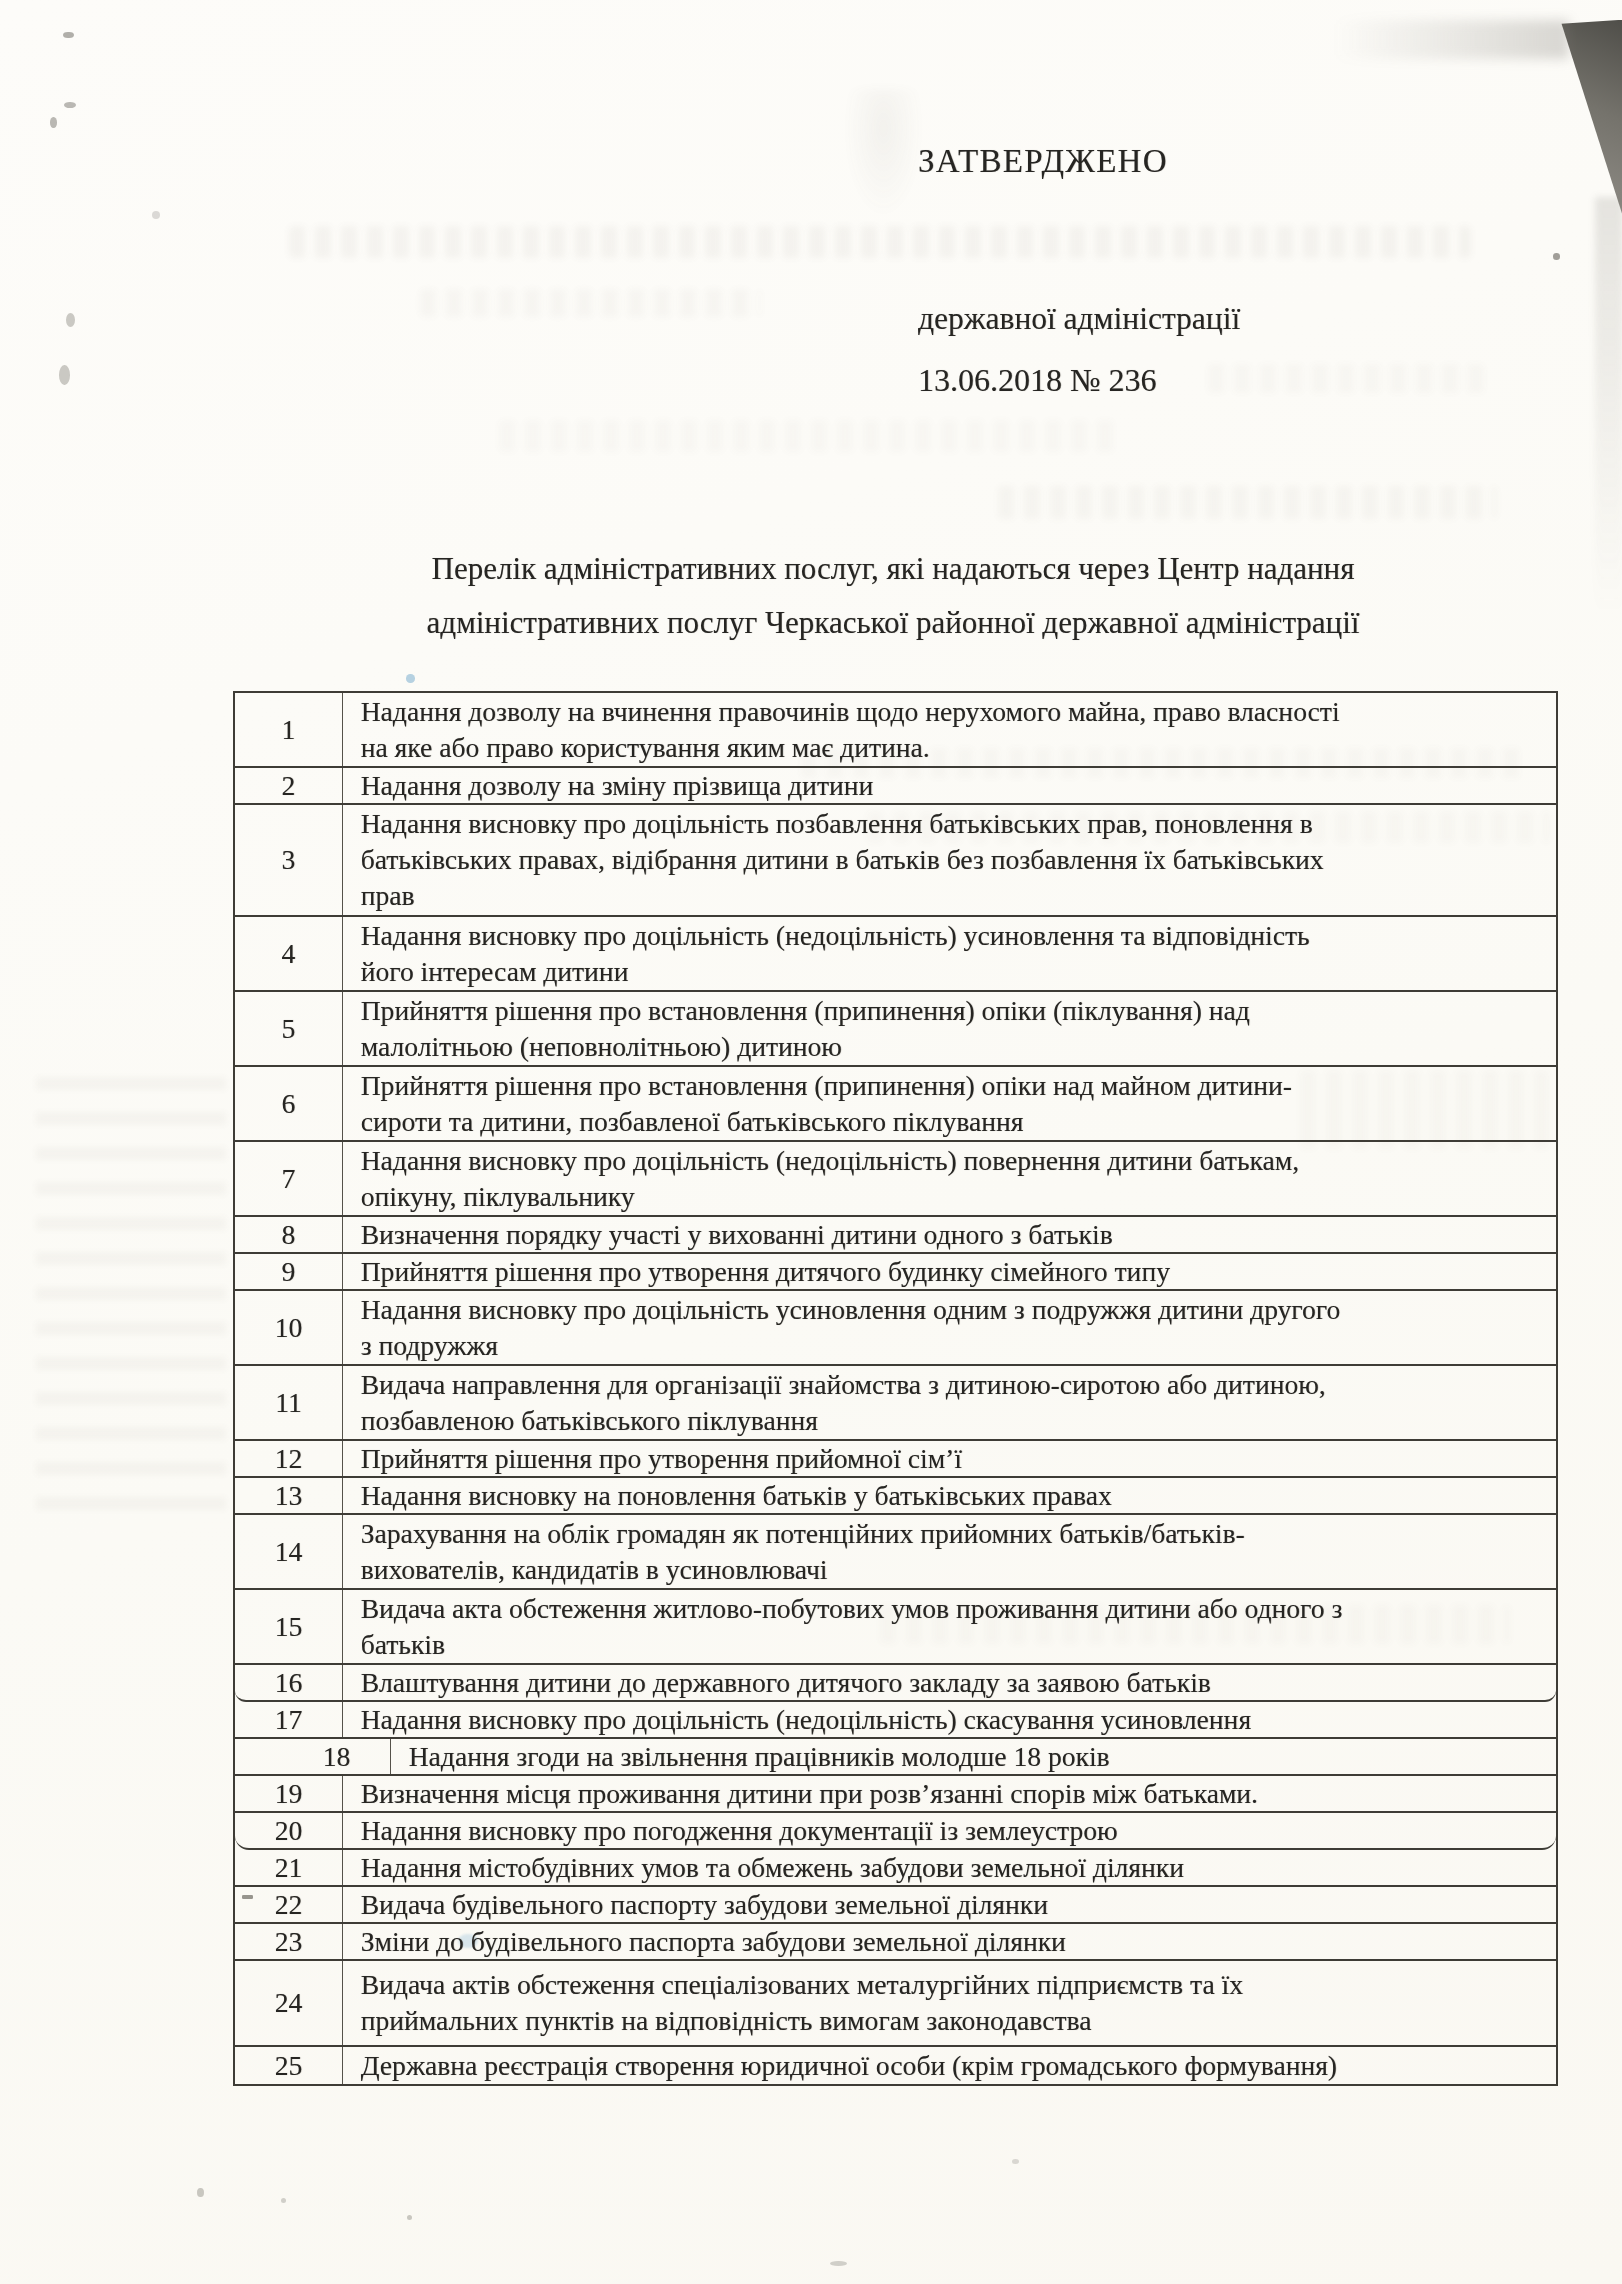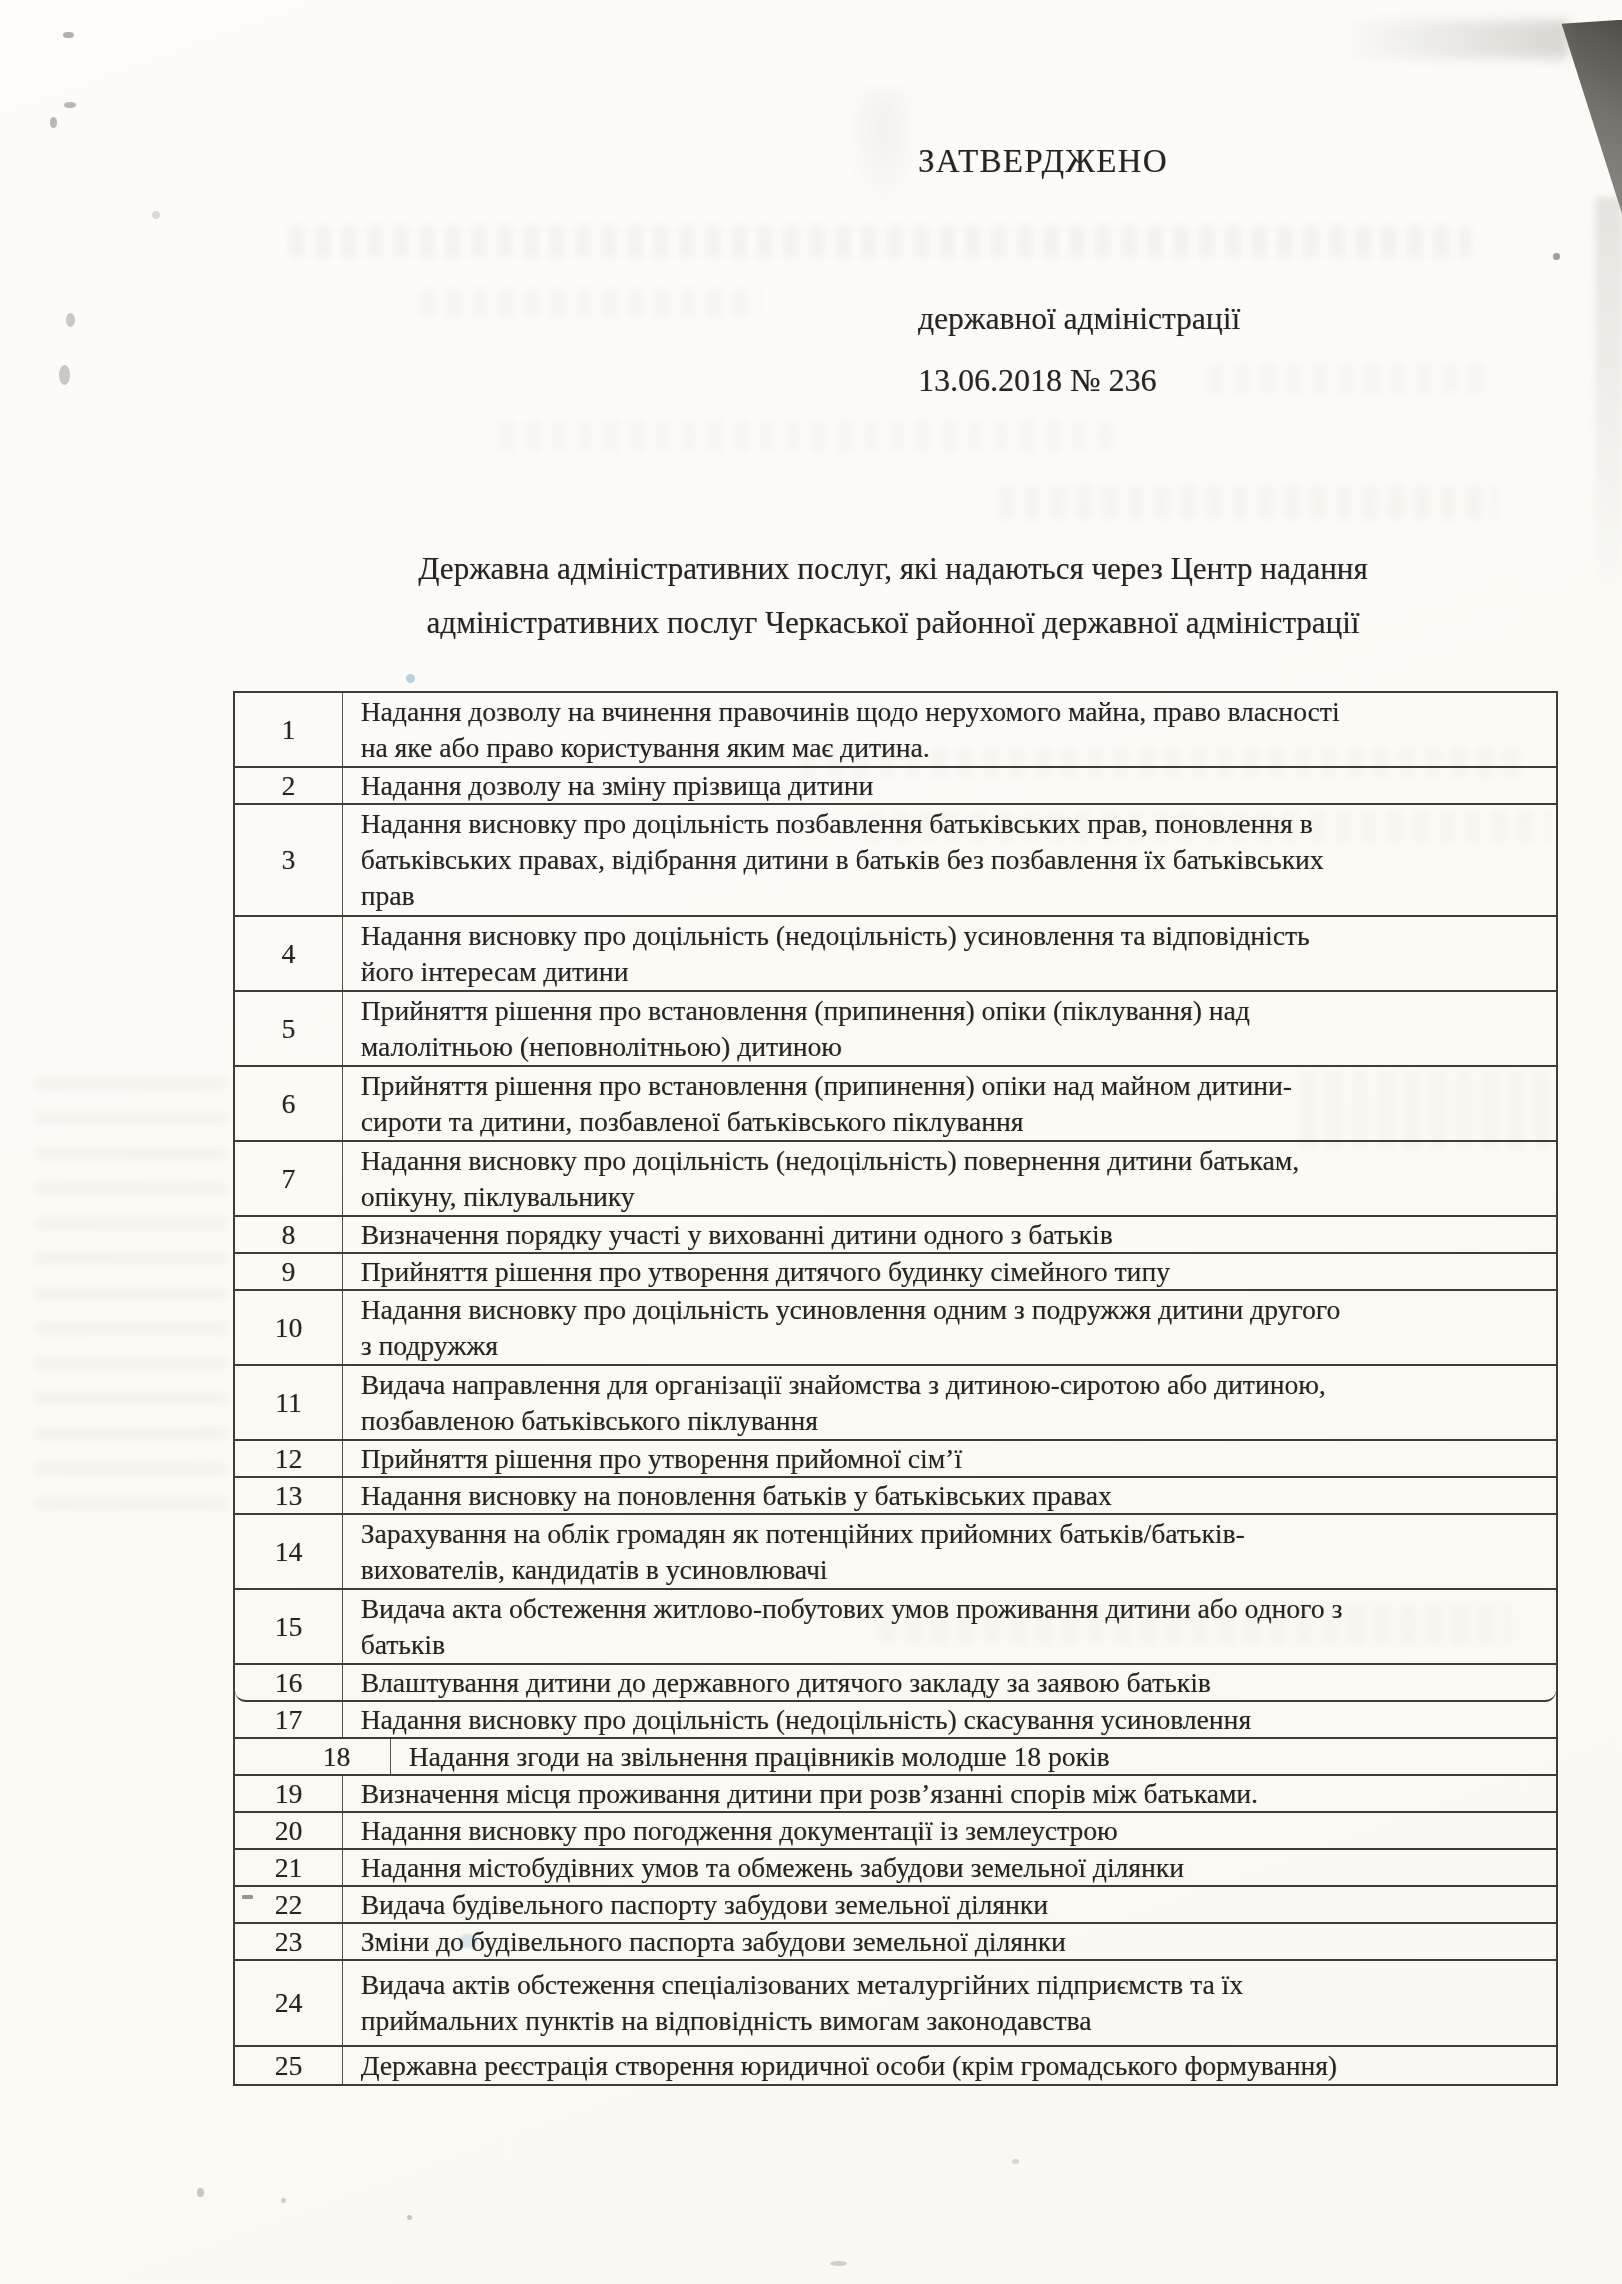--- a/index.html
+++ b/index.html
@@ -126,21 +126,21 @@
   <div class="abs speck" style="left:281px;top:2198px;width:5.3px;height:5.3px;opacity:.25;"></div>
   <div class="abs speck" style="left:1012px;top:2159px;width:6.6px;height:5.3px;opacity:.2;"></div>
   <div class="abs speck" style="left:830px;top:2261px;width:17px;height:5.3px;opacity:.25;"></div>
   <div class="abs speck" style="left:407px;top:2215px;width:5.3px;height:5.3px;opacity:.3;"></div>
 
   <div class="abs ink approval-label">ЗАТВЕРДЖЕНО</div>
   <div class="abs ink order-line-2">державної адміністрації</div>
   <div class="abs ink order-date">13.06.2018 № 236</div>
 
   <div class="abs ink doc-title">
-    <div>Державна адміністративних послуг, які надаються через Центр надання</div>
+    <div>Перелік адміністративних послуг, які надаються через Центр надання</div>
     <div>адміністративних послуг Черкаської районної державної адміністрації</div>
   </div>
 
   <div class="abs svc-table">
       <div class="trow" style="height: 75px;">
         <div class="ncell">1</div>
         <div class="tcell">
           <div class="tline">Надання дозволу на вчинення правочинів щодо нерухомого майна, право власності</div>
           <div class="tline">на яке або право користування яким має дитина.</div>
         </div>
@@ -256,21 +256,21 @@
         <div class="tcell">
           <div class="tline">Надання згоди на звільнення працівників молодше 18 років</div>
         </div>
       </div>
       <div class="trow" style="height: 37px;">
         <div class="ncell">19</div>
         <div class="tcell">
           <div class="tline">Визначення місця проживання дитини при розв’язанні спорів між батьками.</div>
         </div>
       </div>
-      <div class="trow" style="height: 37px;">
+      <div class="trow" style="height: 37px; border-radius: 14px;">
         <div class="ncell">20</div>
         <div class="tcell">
           <div class="tline">Надання висновку про погодження документації із землеустрою</div>
         </div>
       </div>
       <div class="trow" style="height: 37px;">
         <div class="ncell">21</div>
         <div class="tcell">
           <div class="tline">Надання містобудівних умов та обмежень забудови земельної ділянки</div>
         </div>

